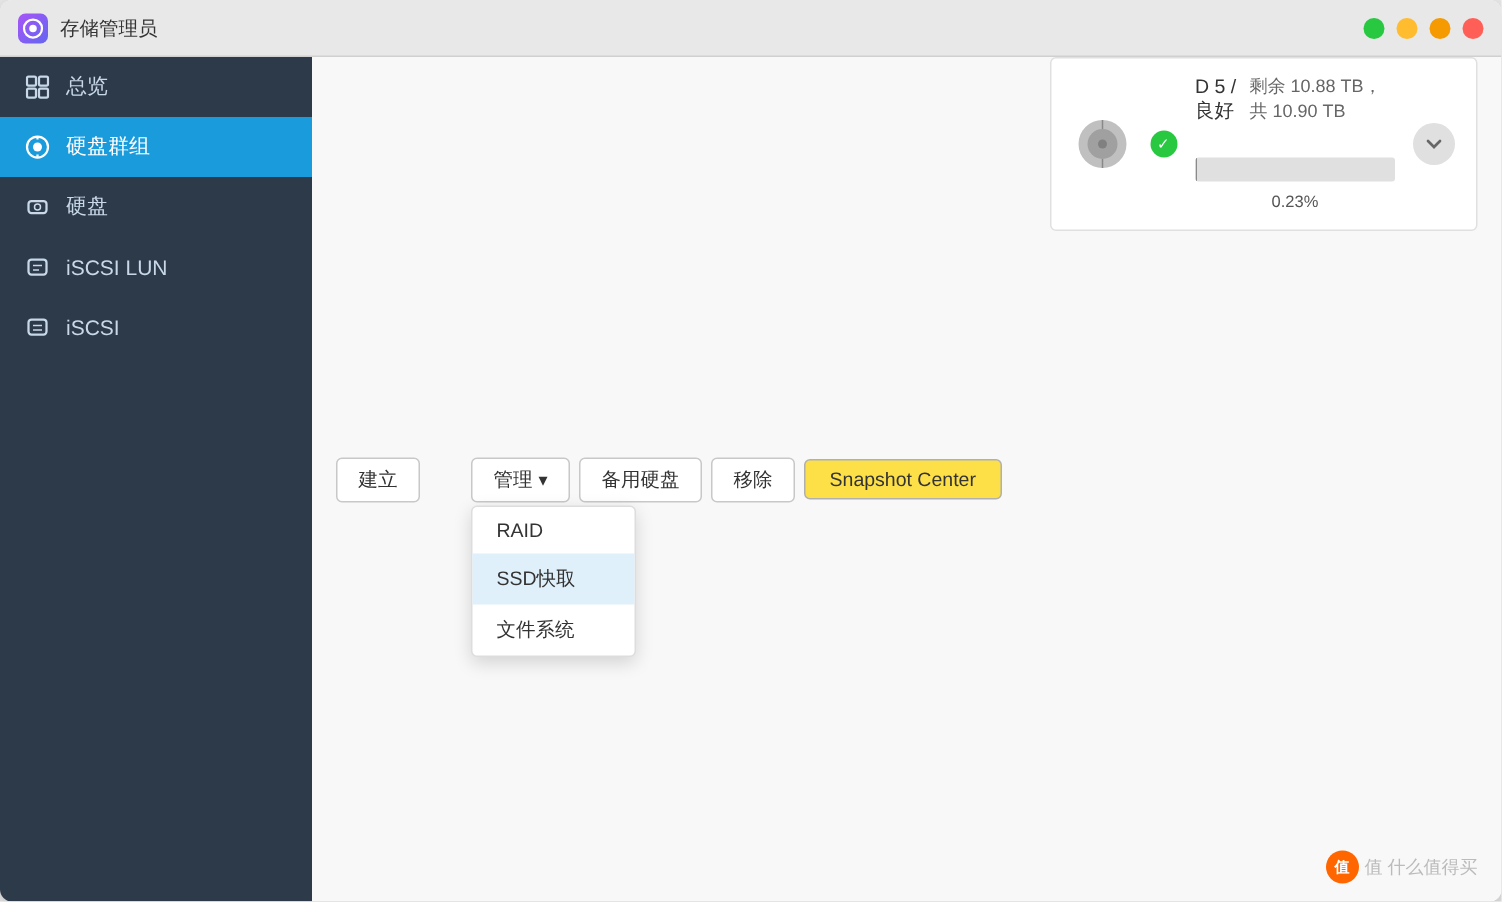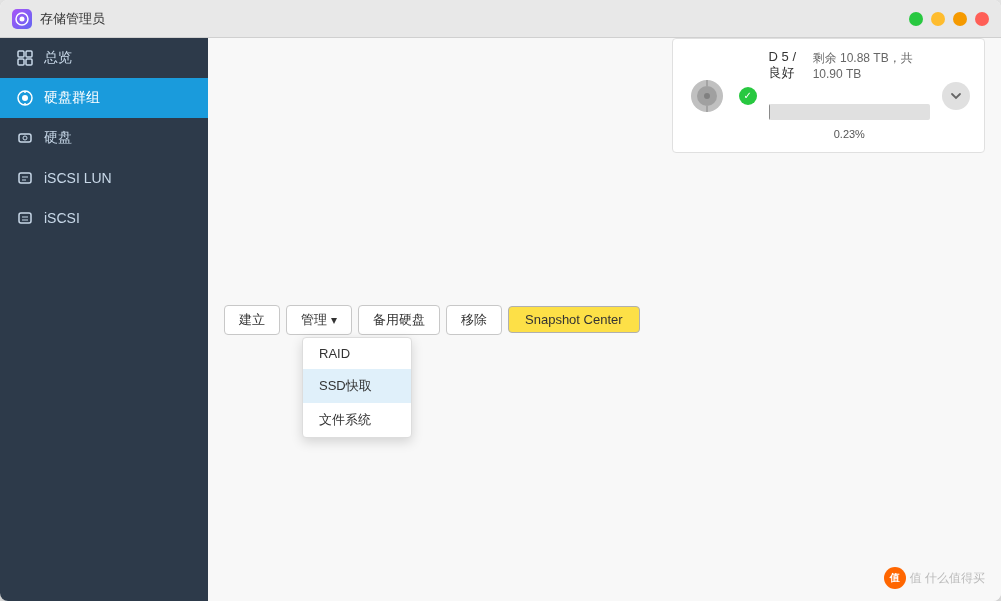--- a/index.html
+++ b/index.html
@@ -144,25 +144,26 @@
       cursor: pointer;
       font-size: 13px;
       color: #333;
       font-family: "Microsoft YaHei", sans-serif;
     }
 
     
     .dropdown-wrapper {
       position: relative;
       display: inline-block;
+      margin-left: 28px;
     }
     .dropdown-menu {
       position: absolute;
       top: 100%;
-      left: 16px;
+      left: 0;
       background: white;
       border: 1px solid #ddd;
       border-radius: 4px;
       box-shadow: 0 4px 12px rgba(0,0,0,0.15);
       z-index: 100;
       min-width: 110px;
       margin-top: 2px;
     }
     .dropdown-item {
       padding: 8px 16px;

